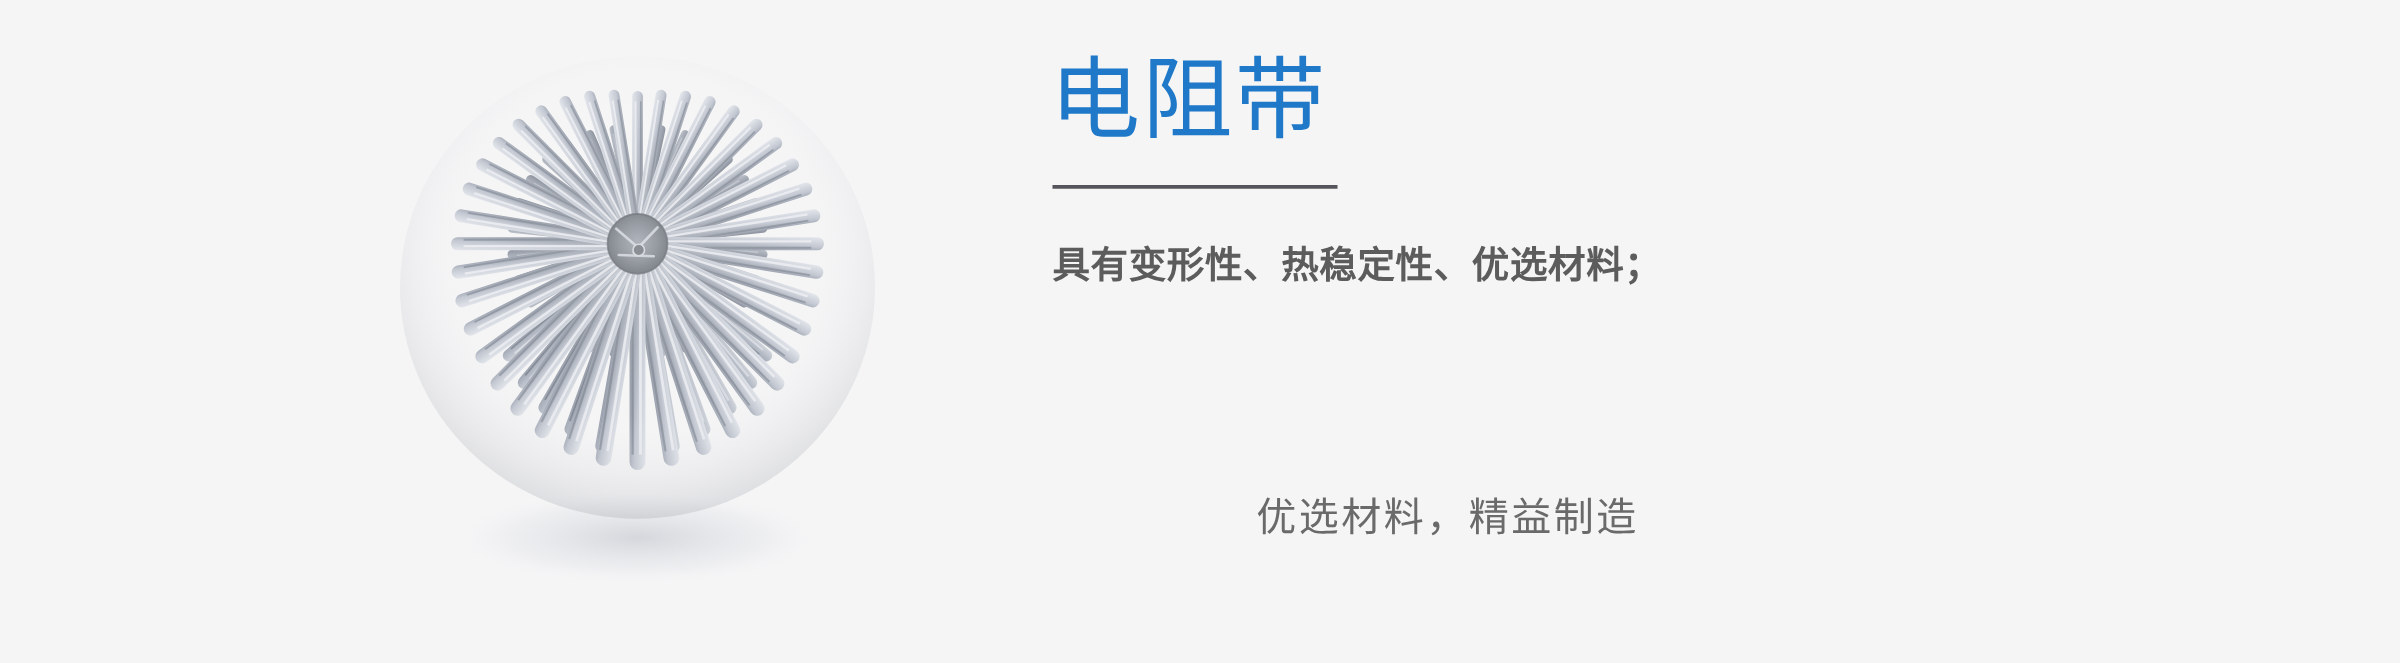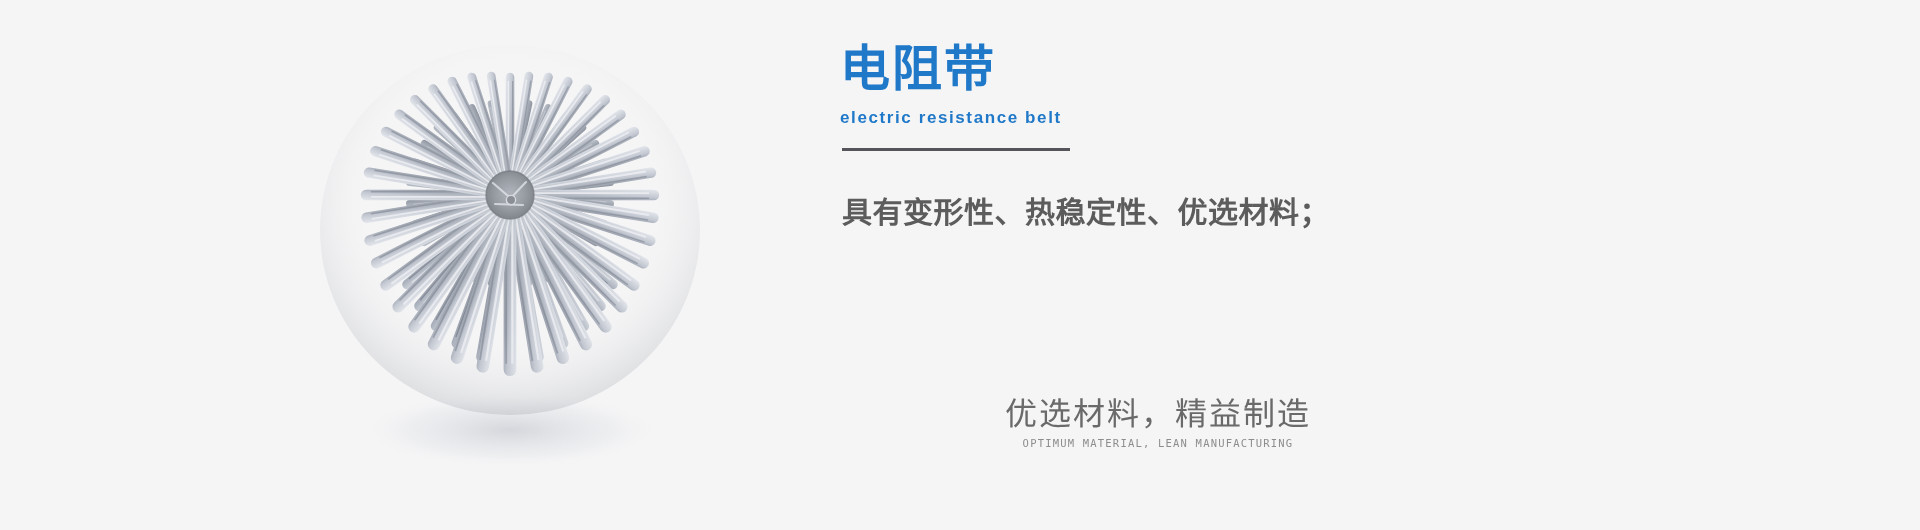--- a/index.html
+++ b/index.html
@@ -52,23 +52,23 @@
     height: 530px;
   }
 
   .title-block {
     position: absolute;
     left: 0;
     top: 44px;
   }
 
   .main-title {
-    font-size: 50px;
+    font-size: 72px;
     line-height: 1.0;
-    font-weight: 700;
+    font-weight: 400;
     color: #1f78c8;
     letter-spacing: 2px;
     font-family: "DejaVu Sans", "Liberation Sans", sans-serif;
     white-space: nowrap;
   }
 
   .sub-title {
     margin-top: 14px;
     font-size: 17px;
     font-weight: 700;
@@ -448,28 +448,26 @@
       </g>
 
       <ellipse cx="210" cy="200" rx="190" ry="185" fill="url(#softShade)"></ellipse>
     </svg>
   </div>
 
   <div class="content">
 
     <div class="title-block">
       <div class="main-title">电阻带</div>
-      <div class="sub-title">electric resistance belt</div>
     </div>
 
     <div class="divider"></div>
 
     <div class="description">
       <p>具有变形性、热稳定性、优选材料；</p>
     </div>
 
     <div class="tagline-block">
       <div class="tagline-cn">优选材料，精益制造</div>
-      <div class="tagline-en">OPTIMUM MATERIAL, LEAN MANUFACTURING</div>
     </div>
 
   </div>
 </div>
 
 </body></html>

